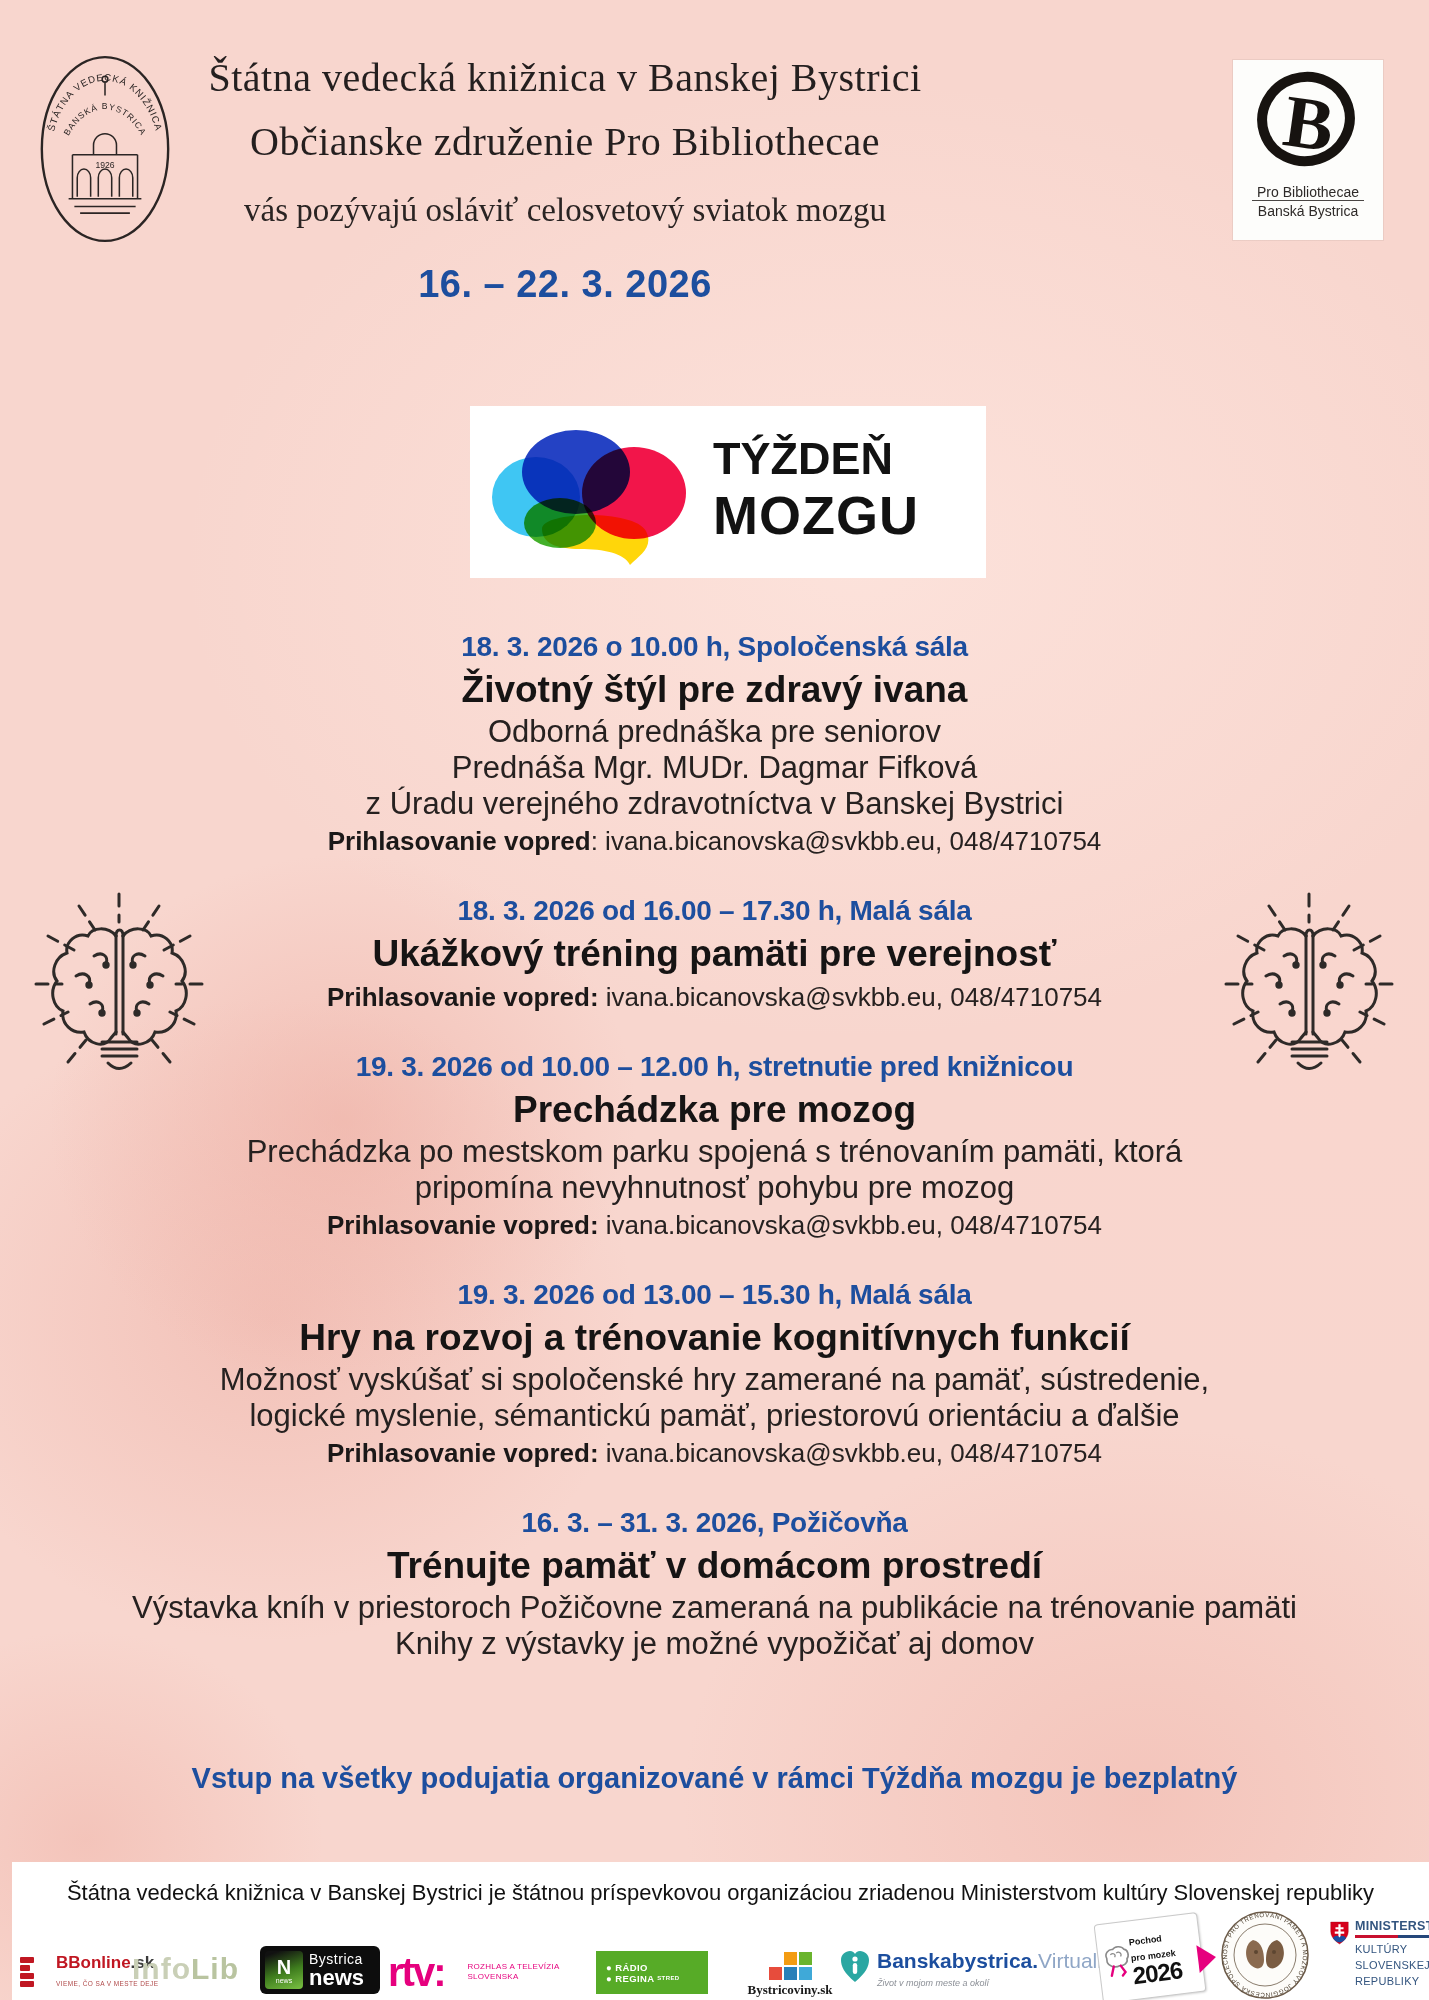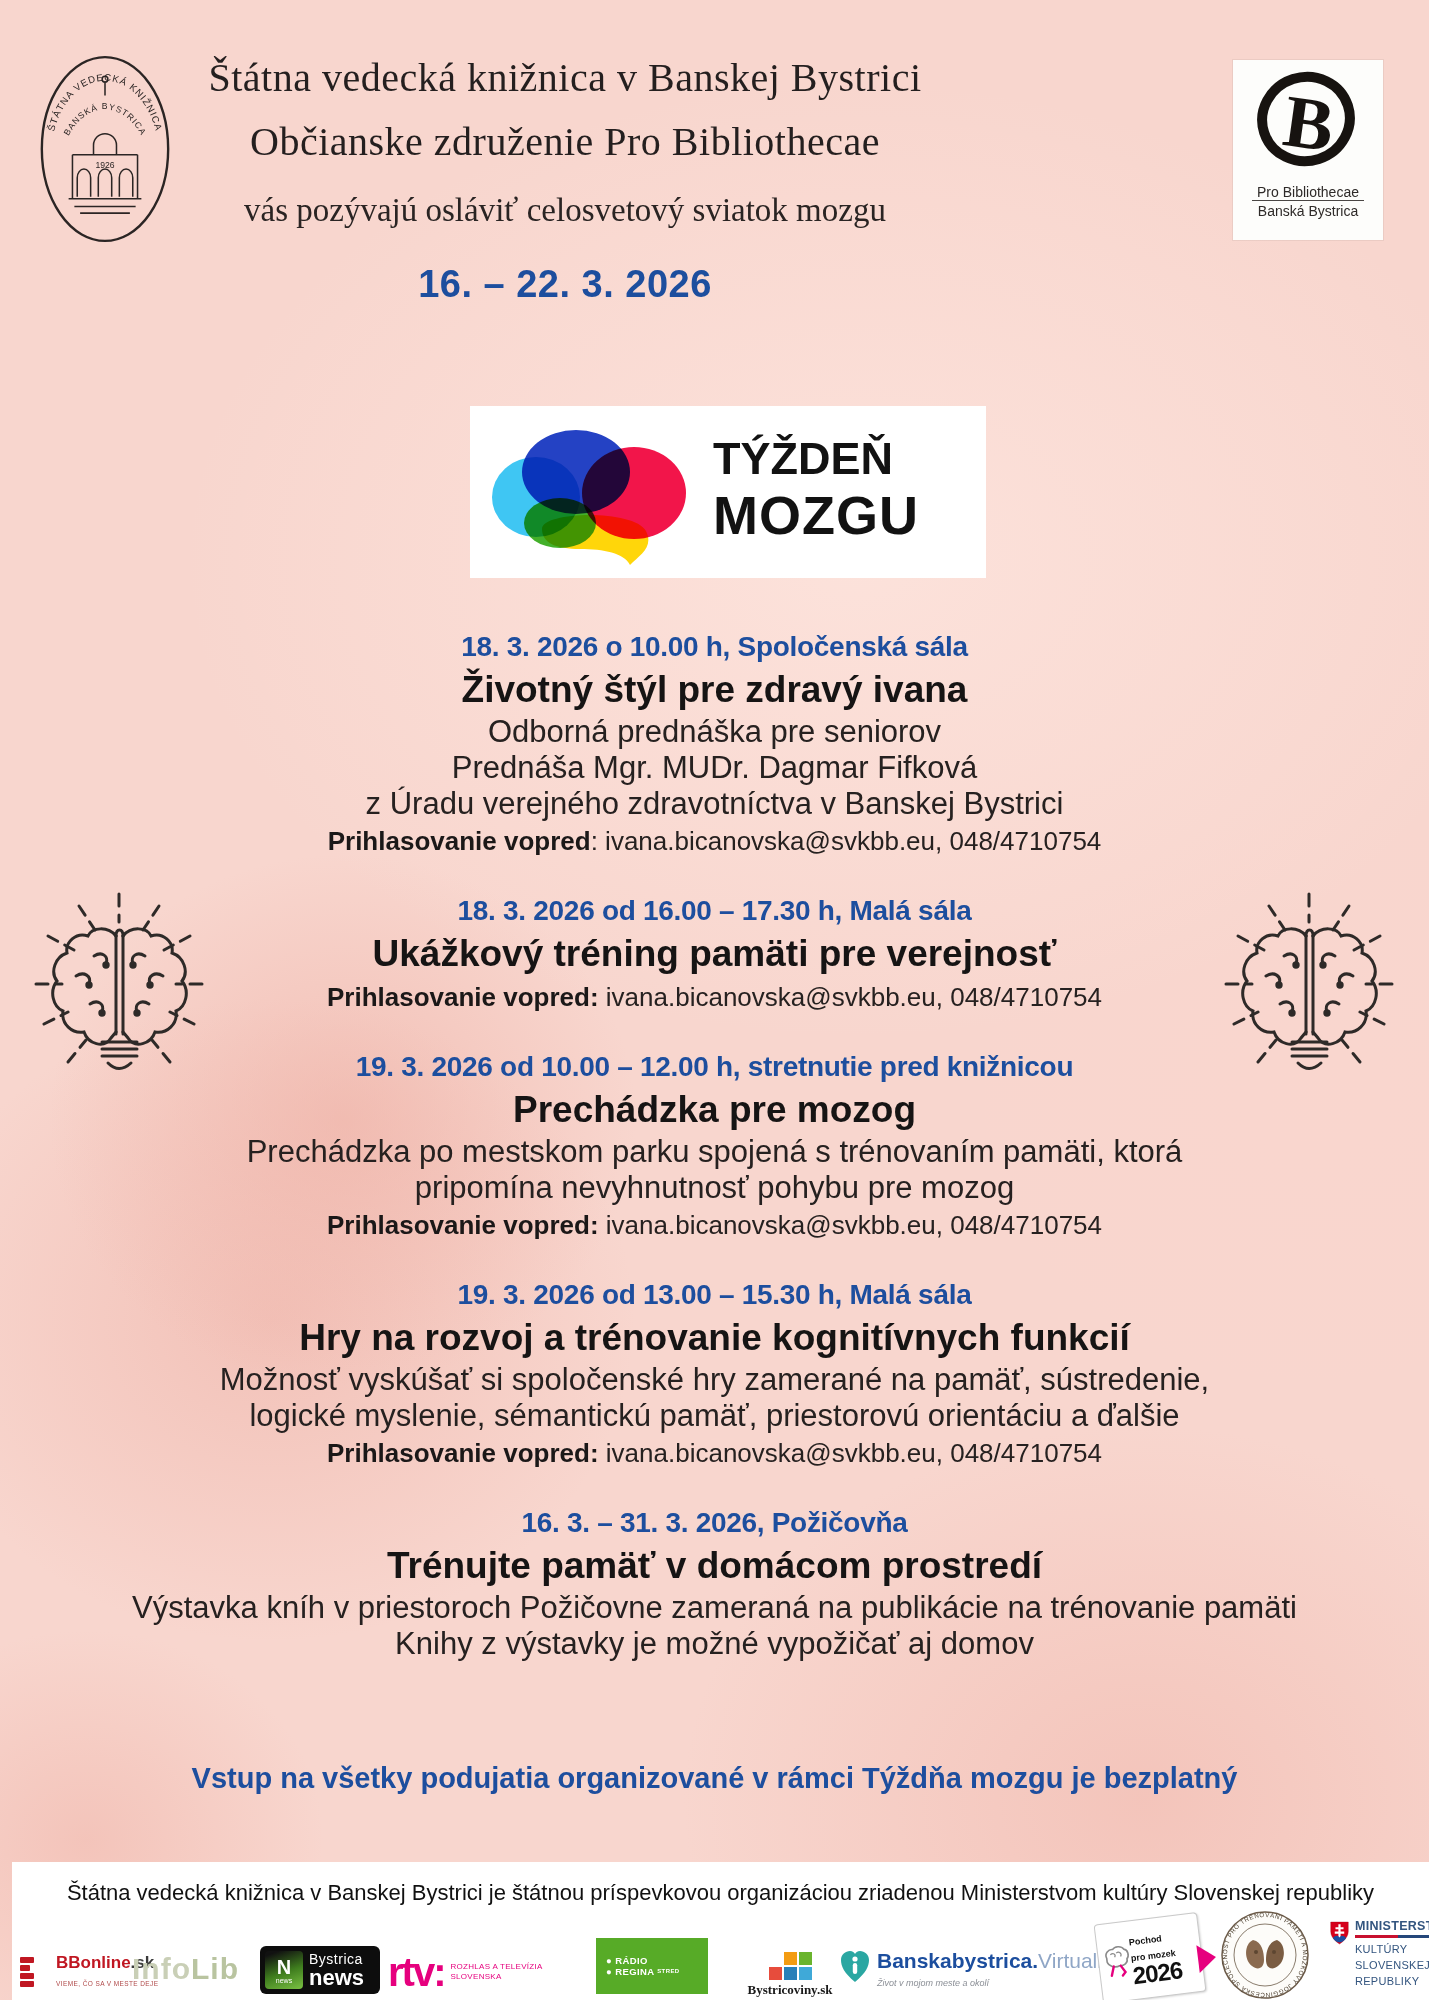--- a/index.html
+++ b/index.html
@@ -67,25 +67,25 @@
   .bnews{left:248px;bottom:6px;width:120px;height:48px;background:#0d0d0d;border-radius:6px;
     display:flex;align-items:center;gap:6px;padding-left:5px;box-sizing:border-box;}
   .bnews-sq{width:38px;height:38px;border-radius:4px;background:linear-gradient(160deg,#111 10%,#3f7d1e 55%,#7ac143);
     color:#fff;display:flex;flex-direction:column;align-items:center;justify-content:center;line-height:1;}
   .bnews-sq .n{font-size:20px;font-weight:bold;}
   .bnews-sq .s{font-size:7px;}
   .bnews-txt{color:#fff;line-height:1;}
   .bnews-txt .b1{font-size:14px;letter-spacing:.5px;}
   .bnews-txt .b2{font-size:22px;font-weight:bold;}
   
-  .rtvs{left:376px;bottom:10px;display:flex;align-items:center;gap:6px;}
+  .rtvs{left:376px;bottom:10px;display:flex;align-items:center;gap:23px;}
   .rtvs-mark{font-size:40px;font-weight:bold;color:#e6007e;letter-spacing:-2px;line-height:36px;}
   .rtvs-sub{font-size:8px;color:#e6007e;line-height:10px;letter-spacing:.3px;}
   
-  .regina{left:584px;bottom:6px;width:112px;height:56px;background:#57ab27;color:#fff;
+  .regina{left:584px;bottom:6px;width:112px;height:43px;background:#57ab27;color:#fff;
     display:flex;flex-direction:column;justify-content:center;padding-left:10px;box-sizing:border-box;line-height:11px;}
   .regina .r1,.regina .r2{font-size:9.5px;font-weight:bold;letter-spacing:.4px;}
   .regina .st{font-size:6px;vertical-align:top;}
   
   .bcov{left:735px;bottom:2px;width:86px;text-align:center;}
   .bcov-grid{display:grid;grid-template-columns:repeat(3,13px);grid-gap:2px;justify-content:center;}
   .bcov-grid i{display:block;width:13px;height:13px;}
   .bcov-name{font-family:"Liberation Serif",serif;font-weight:bold;font-size:13px;color:#191919;margin-top:2px;}
   
   .virt{left:828px;bottom:10px;display:flex;align-items:flex-start;gap:7px;}

